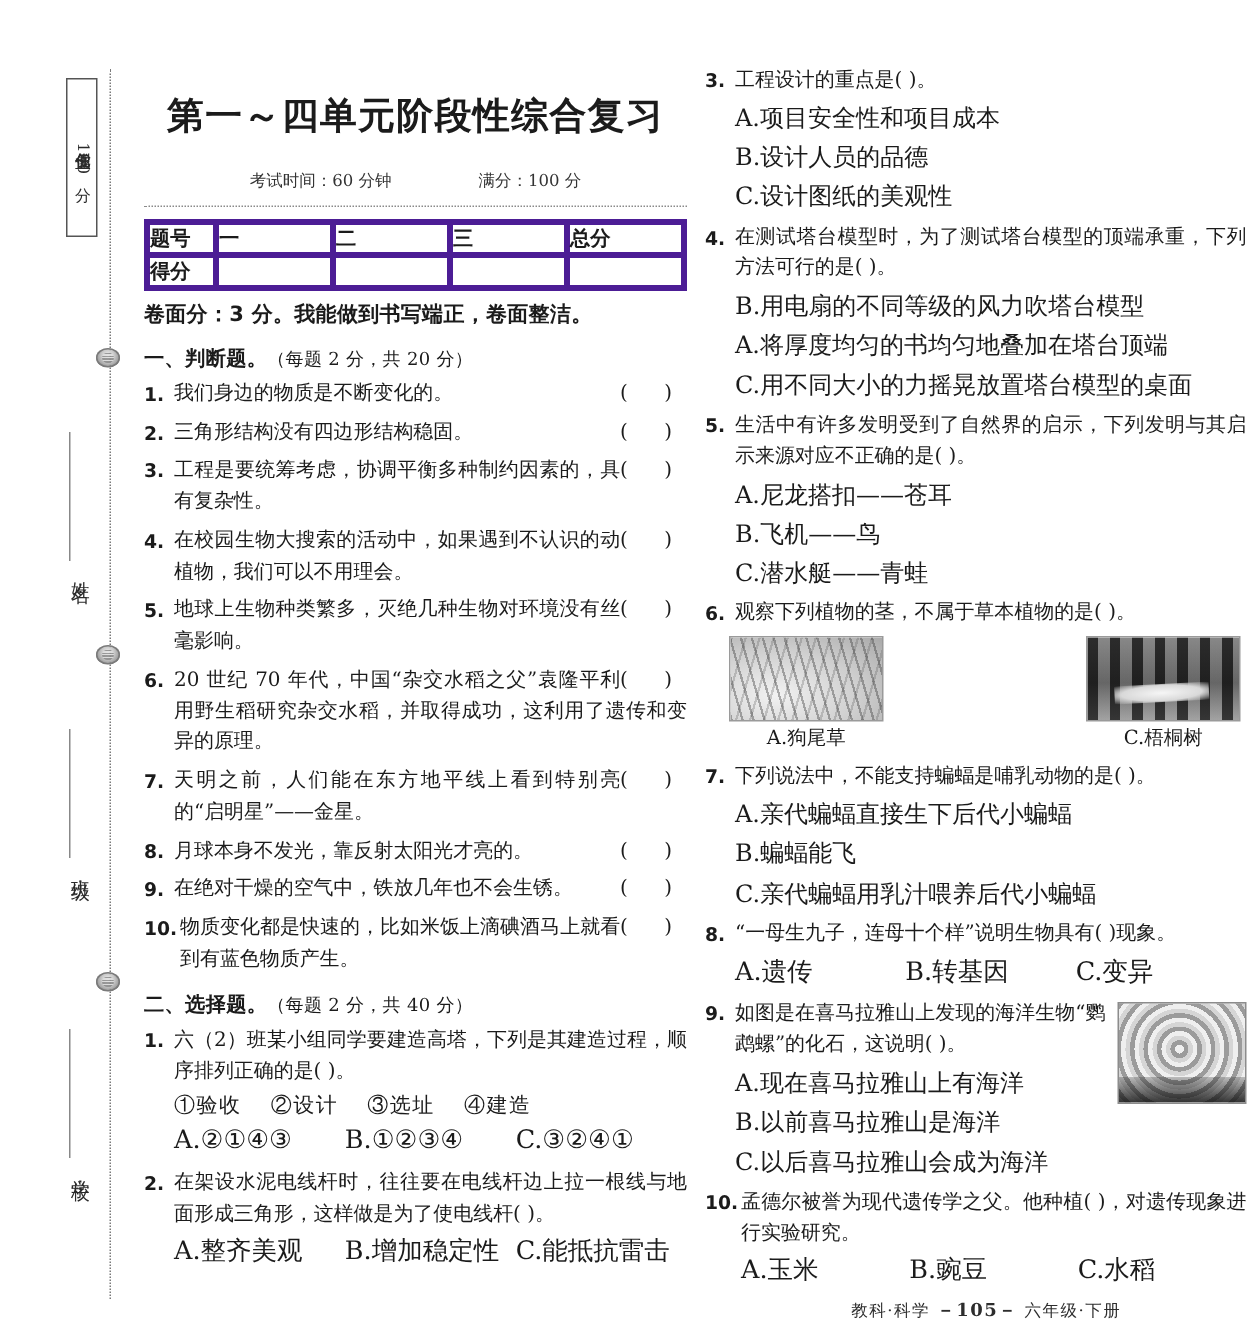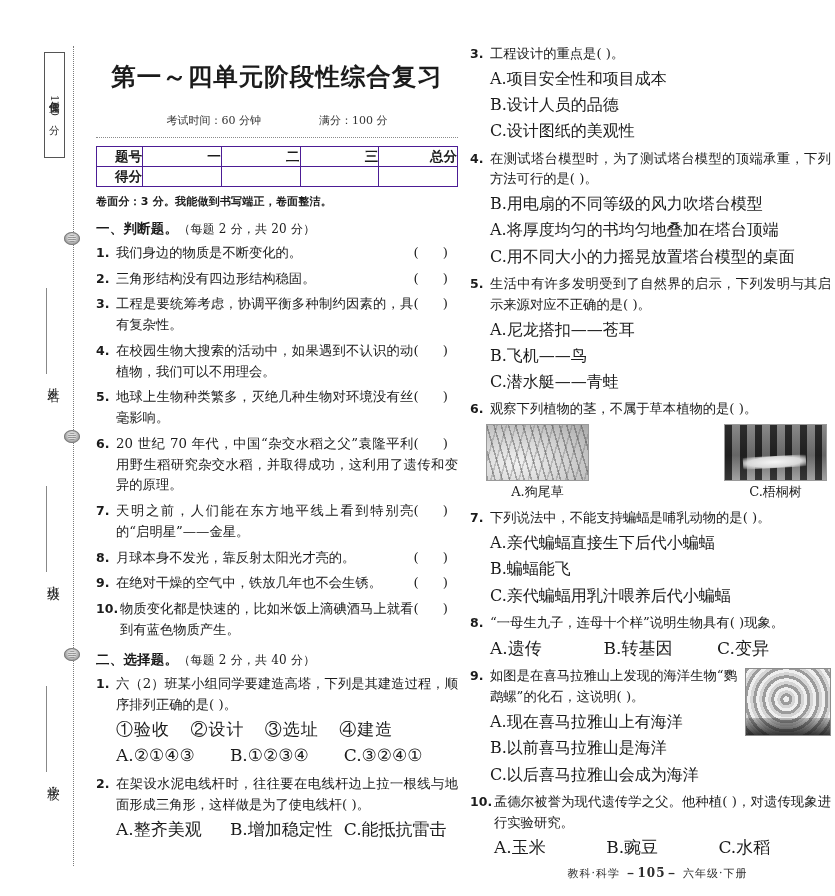--- a/index.html
+++ b/index.html
@@ -106,31 +106,31 @@
     border-top: 1px dotted #8a8a8a;
     width: 100%;
   }
   #score-table {
     margin-top: 8px;
     width: 100%;
     border-collapse: collapse;
     table-layout: fixed;
   }
   #score-table td {
-    border: 1px solid #4c1d95;
+    border: 4px solid #4c1d95;
     height: 20px;
-    text-align: right;
+    text-align: left;
     font-size: 13.5px;
     font-weight: 700;
     font-family: "DejaVu Sans", "Liberation Sans", sans-serif;
   }
   #score-table td.rowhead { width: 46px; }
   #paper-note {
     margin-top: 7px;
-    font-size: 11px;
+    font-size: 14px;
     font-weight: 700;
     font-family: "DejaVu Sans", "Liberation Sans", sans-serif;
     letter-spacing: .2px;
   }
 
   
   .section-head {
     margin-top: 11px;
     font-size: 13.5px;
     letter-spacing: .2px;
@@ -170,21 +170,21 @@
     padding-left: 20px;
     display: flex;
     font-size: 17px;
     line-height: 1.52;
   }
   .opts-row .opt { width: 33.3%; }
 
   .circ-row {
     margin-top: 2px;
     padding-left: 20px;
-    font-size: 17px;
+    font-size: 14px;
     letter-spacing: 1px;
   }
   .circ-row span { margin-right: 14px; }
 
   
   .pic-options {
     margin-top: 4px;
     display: flex;
     justify-content: space-between;
     padding-left: 16px;

